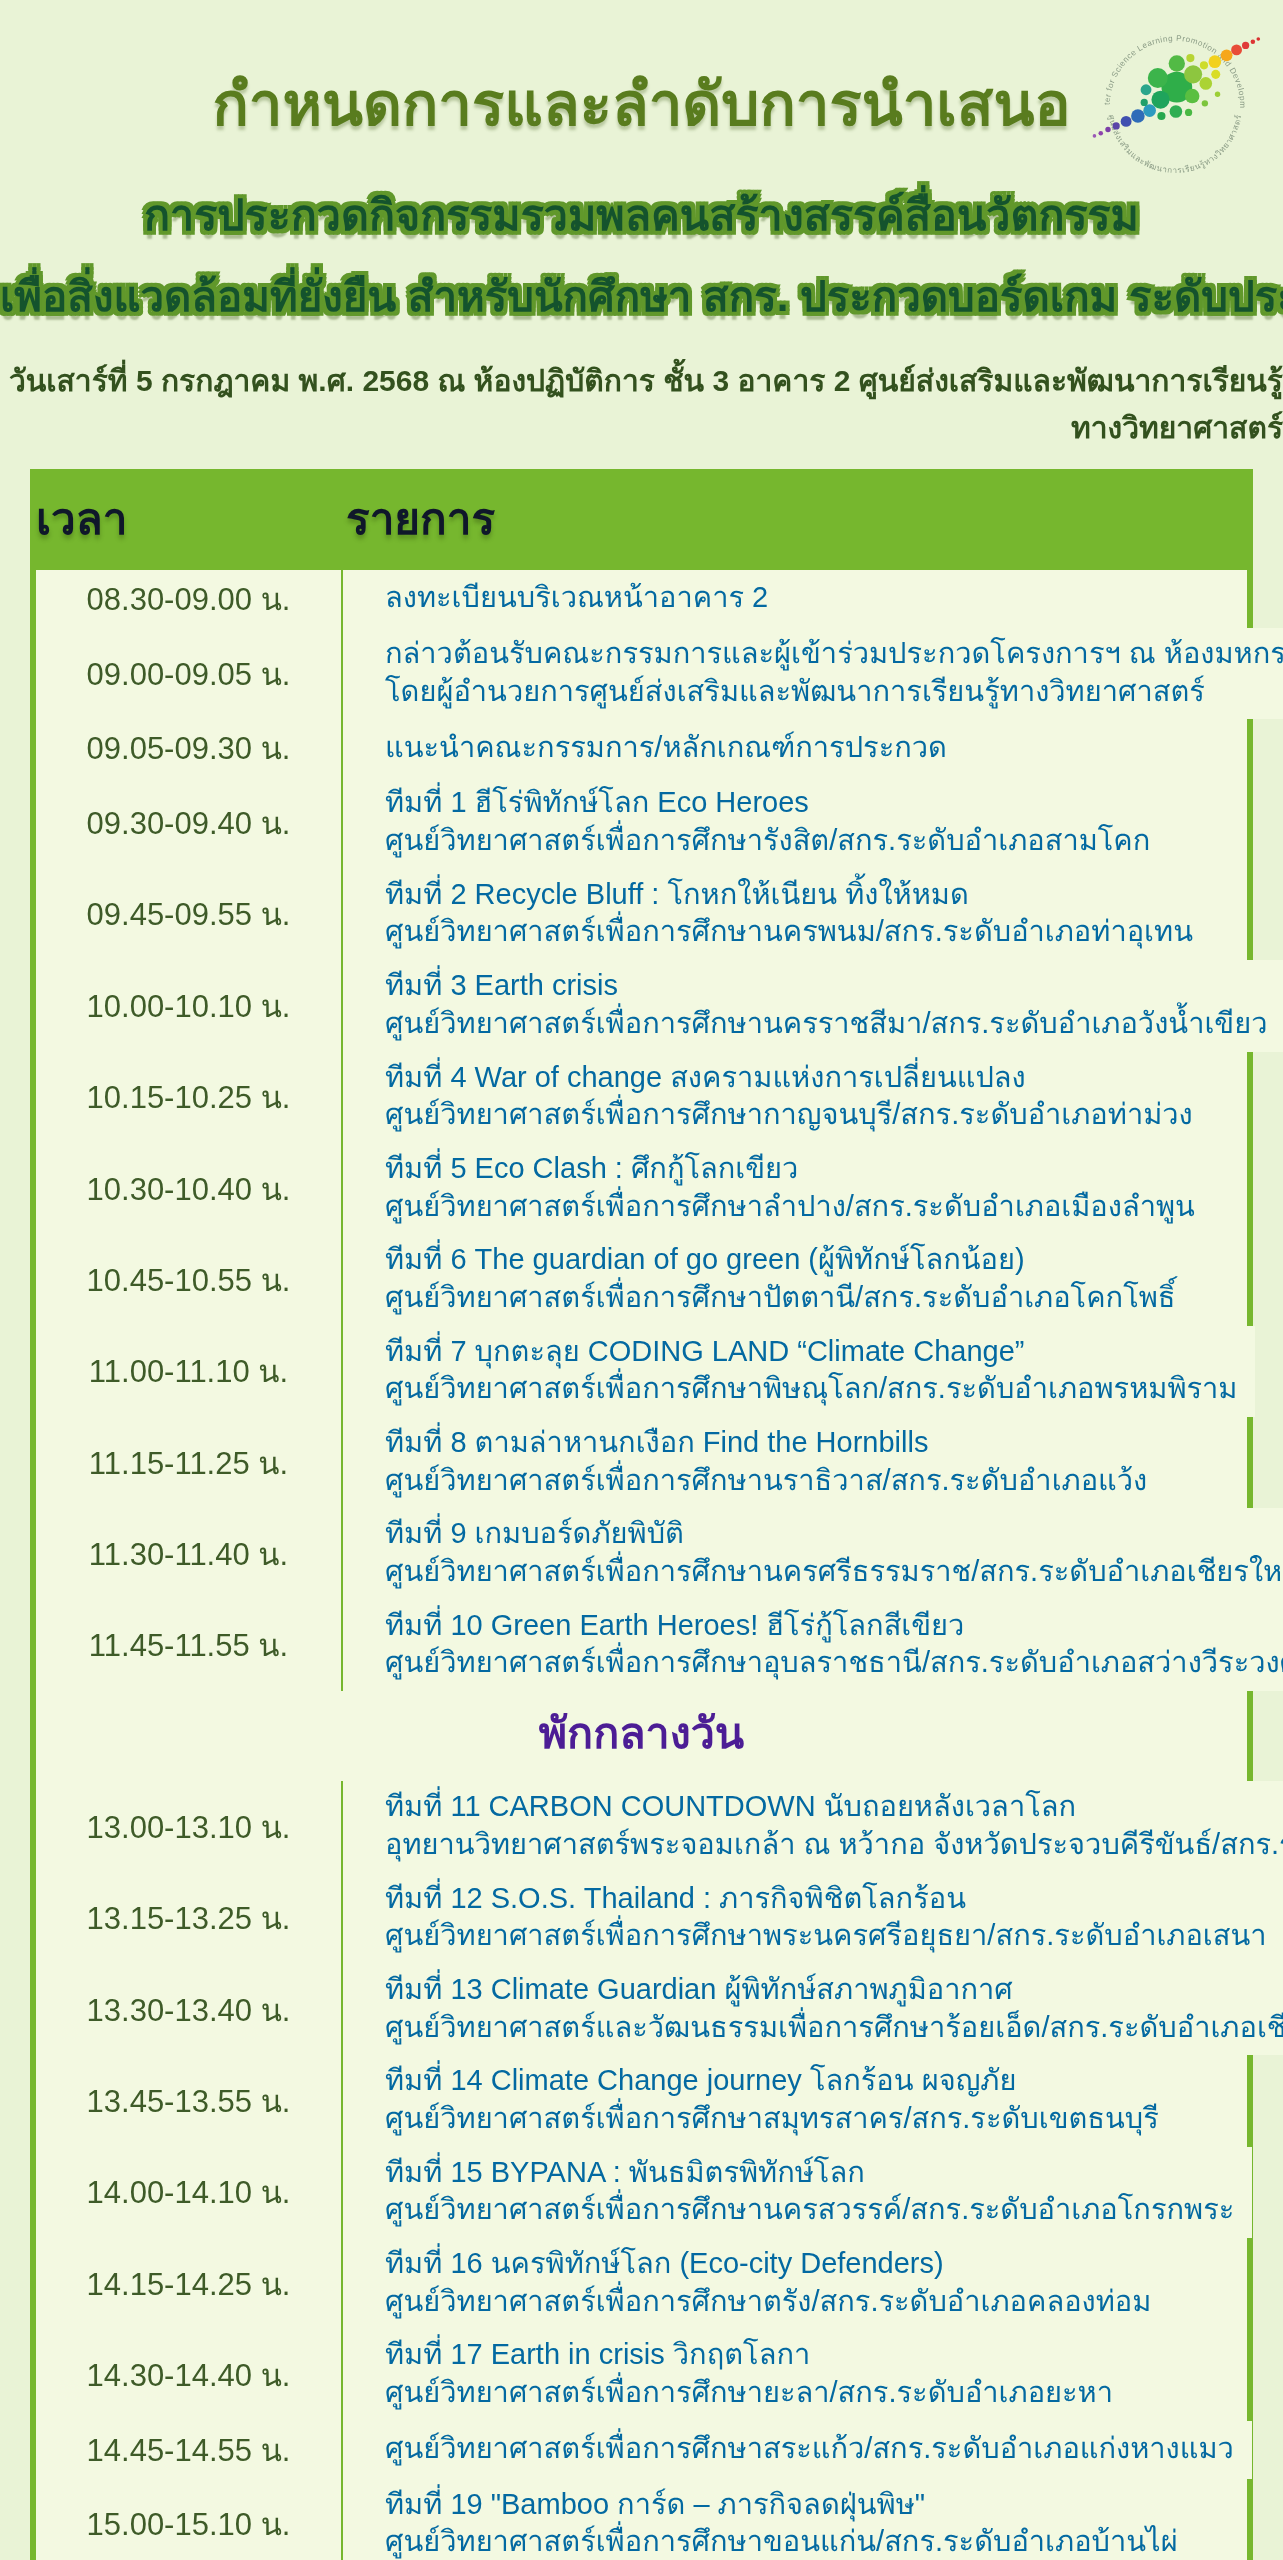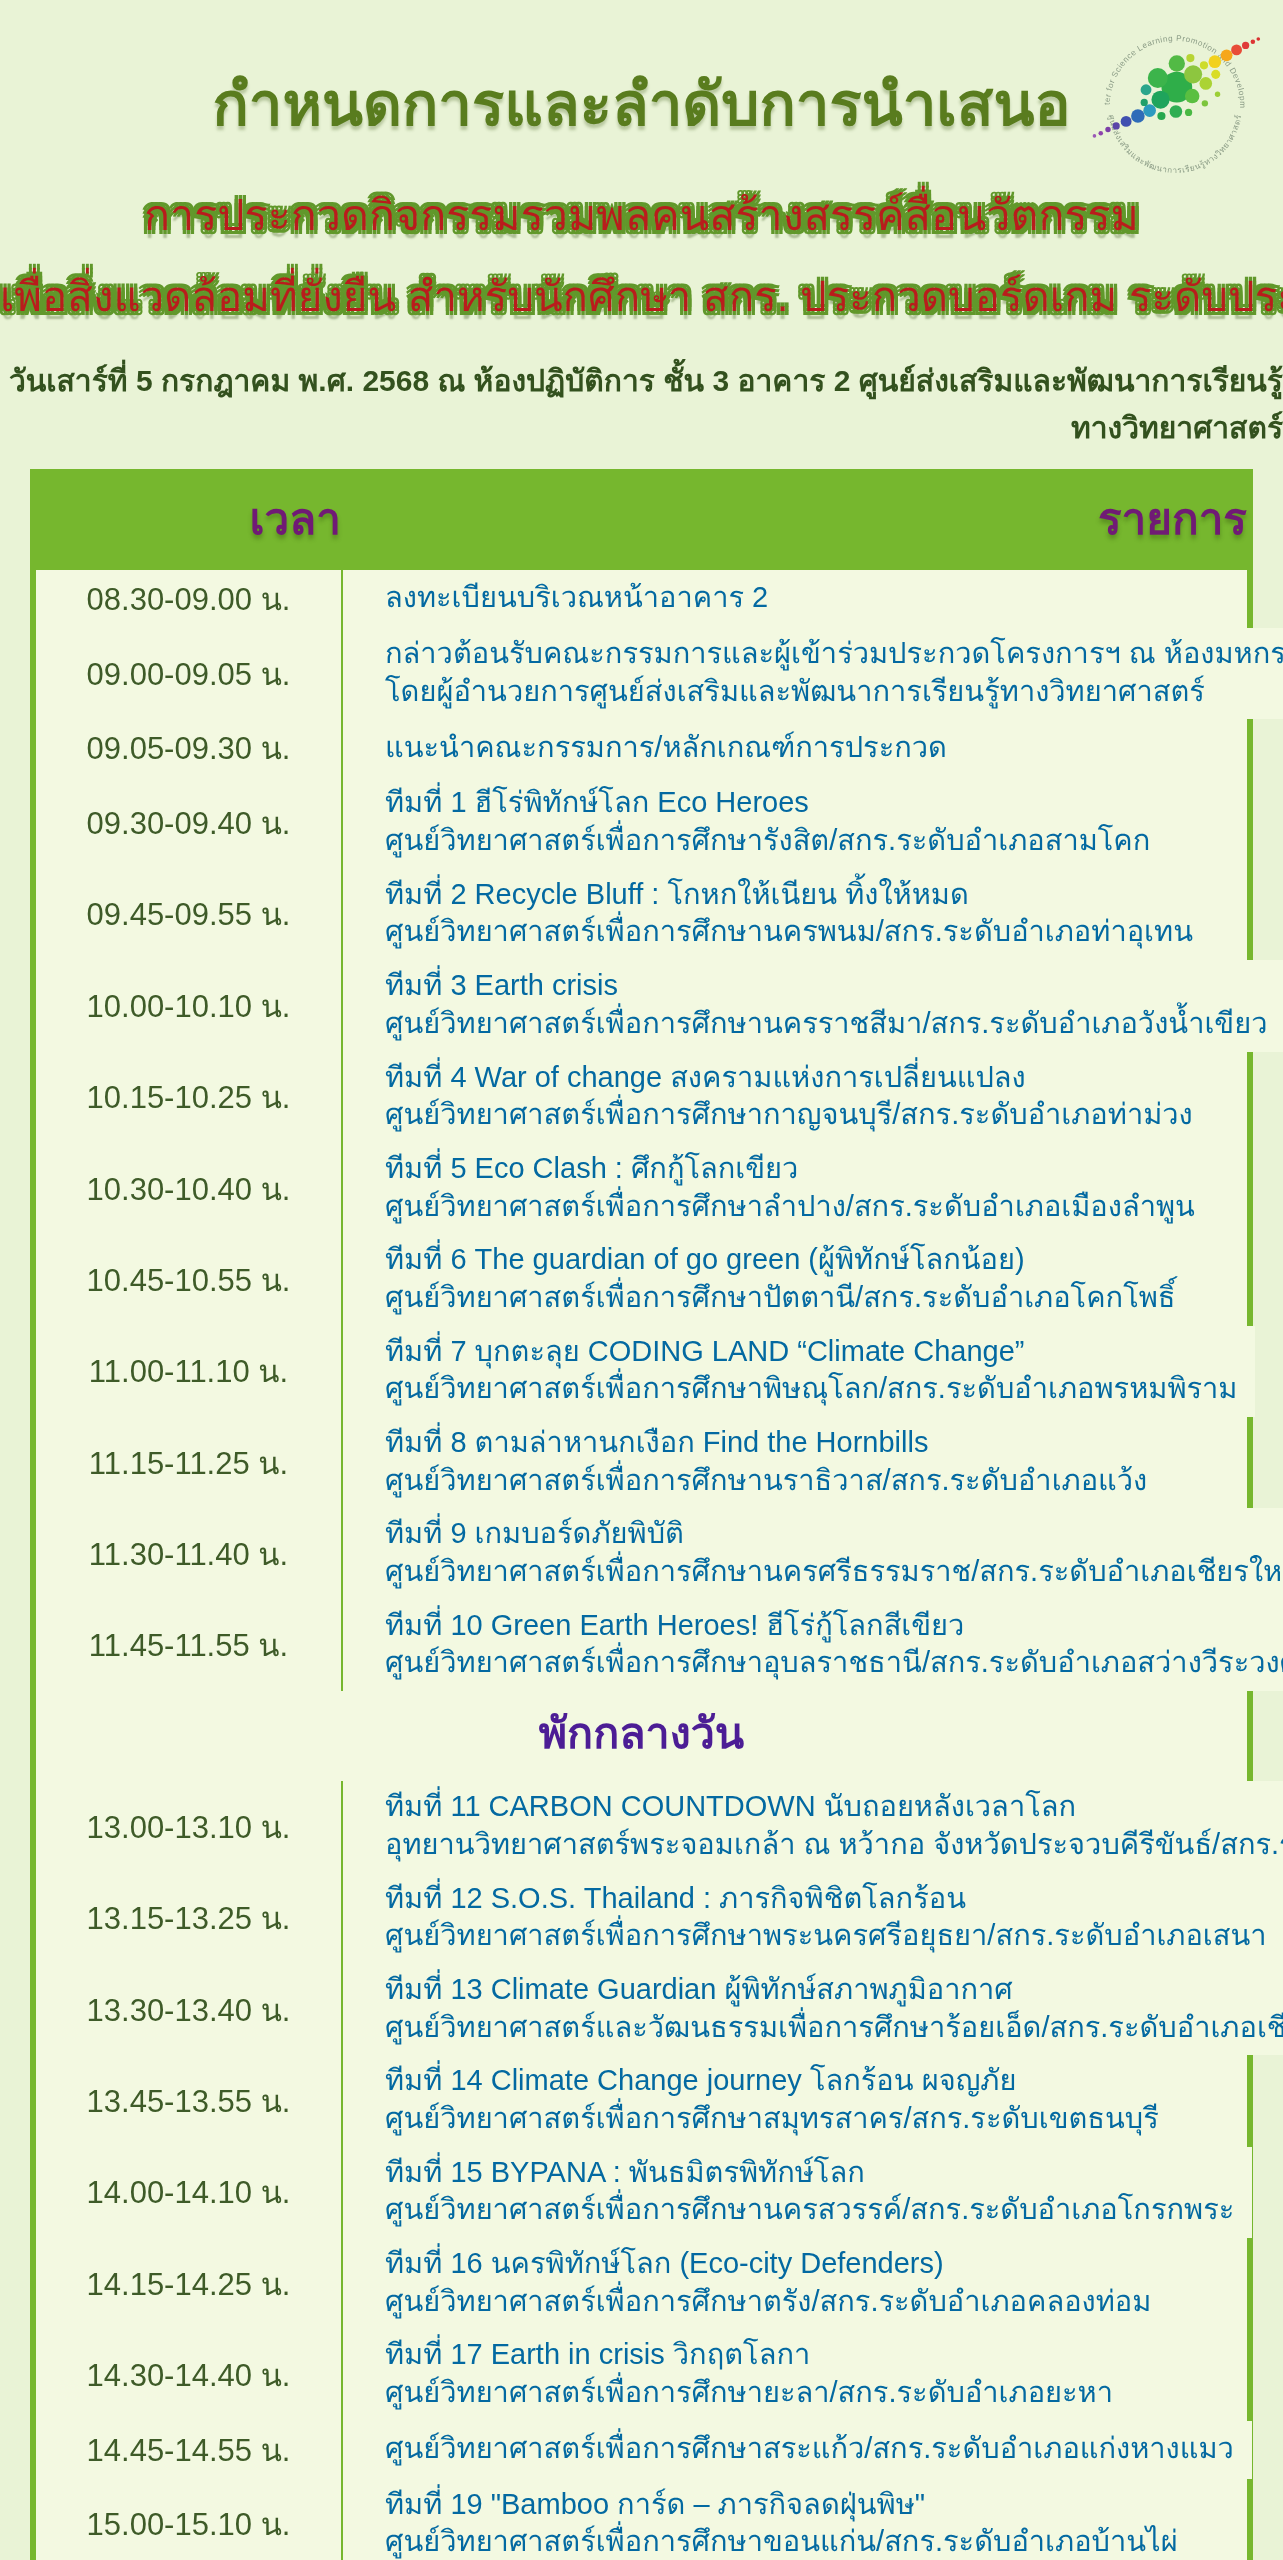--- a/index.html
+++ b/index.html
@@ -19,22 +19,22 @@
   .header{ text-align:center; }
   .main-title{
     margin-top:56px;
     font-size:60px;
     font-weight:800;
     color:#597C1E;
     text-shadow:0 4px 3px rgba(70,100,30,.30);
     letter-spacing:0;
   }
   .outlined{
-    font-weight:400;
-    color:#b91c1c;
+    font-weight:700;
+    color:#14532d;
     white-space:nowrap;
     text-shadow:
       -4px -4px 0 #61982B, 4px -4px 0 #61982B,
       -4px  4px 0 #61982B, 4px  4px 0 #61982B,
       -4px  0   0 #61982B, 4px  0   0 #61982B,
        0   -4px 0 #61982B, 0    4px 0 #61982B,
        0    8px 2px rgba(55,85,20,.35);
   }
   .sub1{ margin-top:30px; font-size:43px; }
   .sub2{ margin-top:14px; font-size:42px; }
@@ -59,24 +59,24 @@
     margin:18px auto 0;
     box-sizing:border-box;
     background:#76B72E;
     padding:6px;
     display:flex;
     flex-direction:column;
     gap:5px;
   }
   .thead{ display:flex; gap:5px; }
   .th{
-    color:#701a75;
+    color:#0f172a;
     font-weight:800;
     font-size:44px;
-    text-align:right;
+    text-align:left;
     padding:8px 0 12px;
     text-shadow:0 4px 4px rgba(40,70,10,.35);
   }
   .th-time{ width:305px; flex:none; }
   .th-item{ flex:1; }
 
   .trow{ display:flex; gap:2px; }
   .cell{ background:#F3F9E1; box-sizing:border-box; }
   .cell-time{
     width:305px; flex:none;

